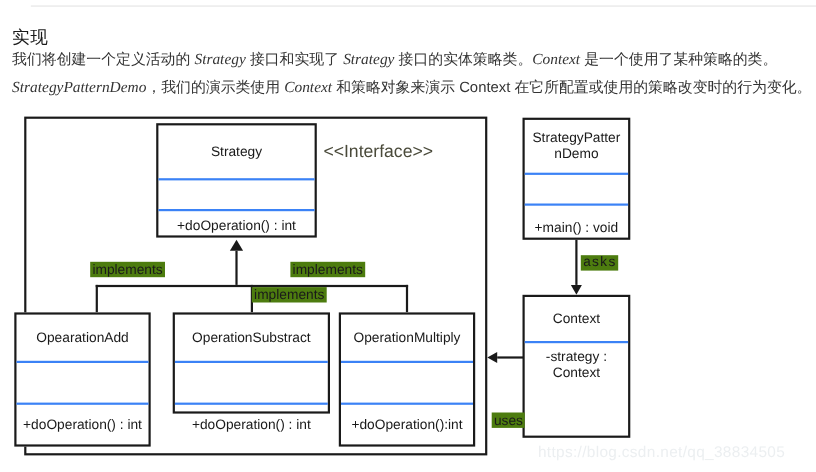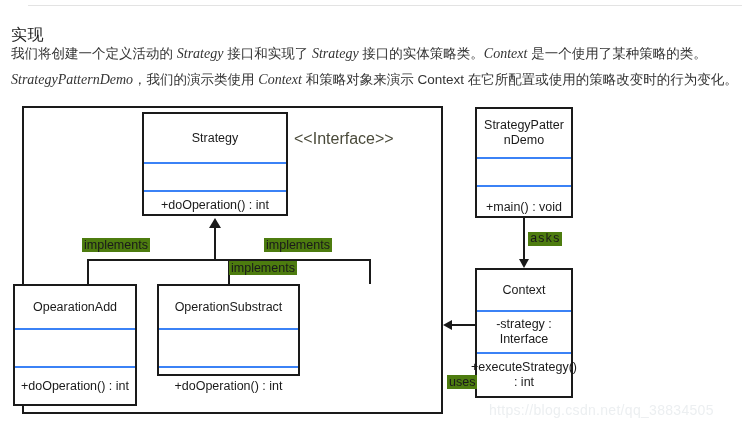--- a/index.html
+++ b/index.html
@@ -161,35 +161,39 @@
       <div class="cmp attrs"></div>
       <div class="cmp ops">+doOperation()  : int</div>
     </div>
 
     <div class="uml impl" id="op-sub">
       <div class="cmp name">OperationSubstract</div>
       <div class="cmp attrs"></div>
       <div class="cmp ops">+doOperation()  : int</div>
     </div>
 
+    <div class="uml impl" id="op-mul">
+      <div class="cmp name">OperationMultiply</div>
+      <div class="cmp attrs"></div>
+      <div class="cmp ops">+doOperation():int</div>
+    </div>
 
     <div class="uml" id="demo-box">
       <div class="cmp name">StrategyPatter nDemo</div>
       <div class="cmp attrs"></div>
       <div class="cmp ops">+main() : void</div>
     </div>
 
     <div class="line vline" style="left:523px;top:120px;height:41px;"></div>
     <div class="arrow-down" style="left:519px;top:161px;"></div>
     <div class="label" style="left:528px;top:134px;font-family:Liberation Mono, monospace;">asks</div>
 
     <div class="uml" id="context-box">
       <div class="cmp name">Context</div>
-      <div class="cmp attrs">-strategy : Interface</div>
-      <div class="cmp ops">+executeStrategy() : int</div>
+      <div class="cmp attrs">-strategy : Context</div>
     </div>
 
     <div class="line hline" style="left:452px;top:226px;width:24px;"></div>
     <div class="arrow-left" style="left:443px;top:222px;"></div>
     <div class="label" style="left:447px;top:245px;margin-top:32px;">uses</div>
 
   </div>
 
   <div class="watermark">https://blog.csdn.net/qq_38834505</div>
 

